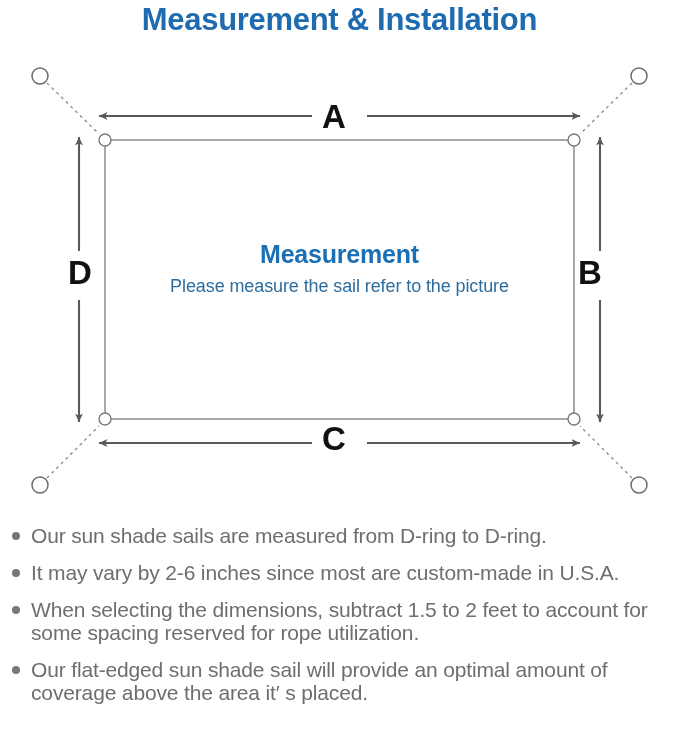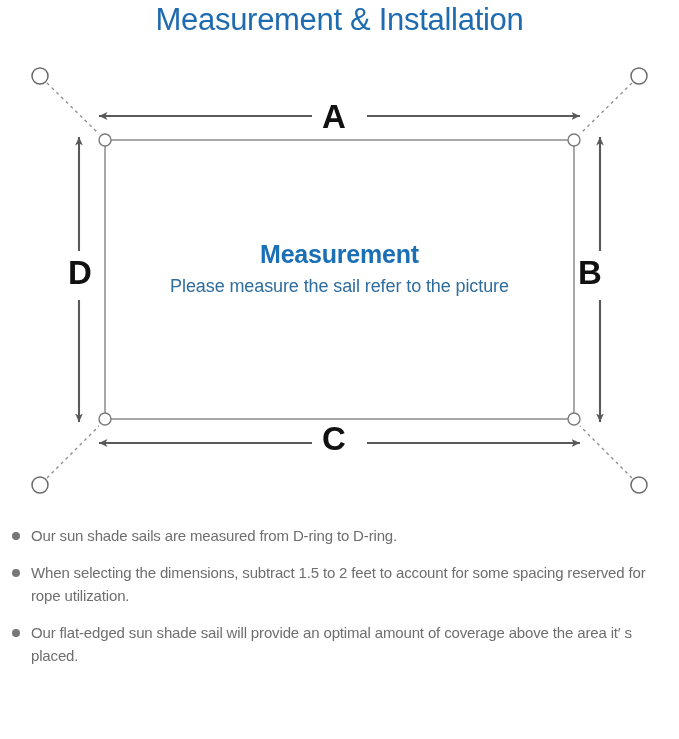--- a/index.html
+++ b/index.html
@@ -16,21 +16,21 @@
   }
 
   
   #page-title {
     position: absolute;
     top: 0px;
     left: 0;
     width: 679px;
     text-align: center;
     font-family: "Liberation Sans", sans-serif;
-    font-weight: normal;
+    font-weight: bold;
     font-size: 31px;
     letter-spacing: -0.3px;
     color: #1f6bb0;
     line-height: 40px;
   }
 
   
   #diagram {
     position: absolute;
     top: 48px;
@@ -95,21 +95,21 @@
     width: 8px;
     height: 8px;
     border-radius: 50%;
     background: #777777;
     margin-top: 8px;
     margin-right: 11px;
   }
   .note-text {
     flex: 1 1 auto;
     font-family: "Liberation Sans", sans-serif;
-    font-size: 15px;
+    font-size: 21px;
     line-height: 23px;
     color: #6e6e6e;
     letter-spacing: -0.15px;
   }
 </style>
 </head>
 <body>
 
 <div id="page-title">Measurement &amp; Installation</div>
 
@@ -176,20 +176,24 @@
   <div class="center-text" id="center-sub">Please measure the sail refer to the picture</div>
 </div>
 
 <div id="notes">
 
   <div class="note-item">
     <span class="note-bullet"></span>
     <span class="note-text">Our sun shade sails are measured from D-ring to D-ring.</span>
   </div>
 
+  <div class="note-item">
+    <span class="note-bullet"></span>
+    <span class="note-text">It may vary by 2-6 inches since most are custom-made in U.S.A.</span>
+  </div>
 
   <div class="note-item">
     <span class="note-bullet"></span>
     <span class="note-text">When selecting the dimensions, subtract 1.5 to 2 feet to account for some spacing reserved for rope utilization.</span>
   </div>
 
 
   <div class="note-item">
     <span class="note-bullet"></span>
     <span class="note-text">Our flat-edged sun shade sail will provide an optimal amount of coverage above the area it′ s placed.</span>

